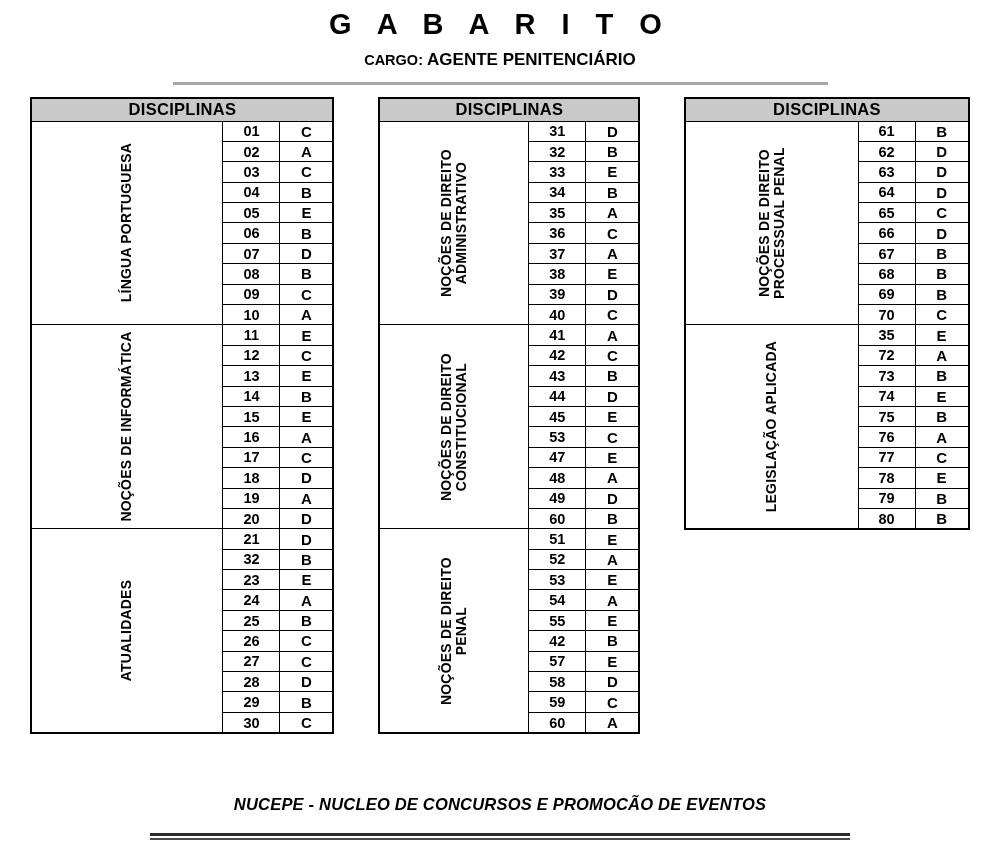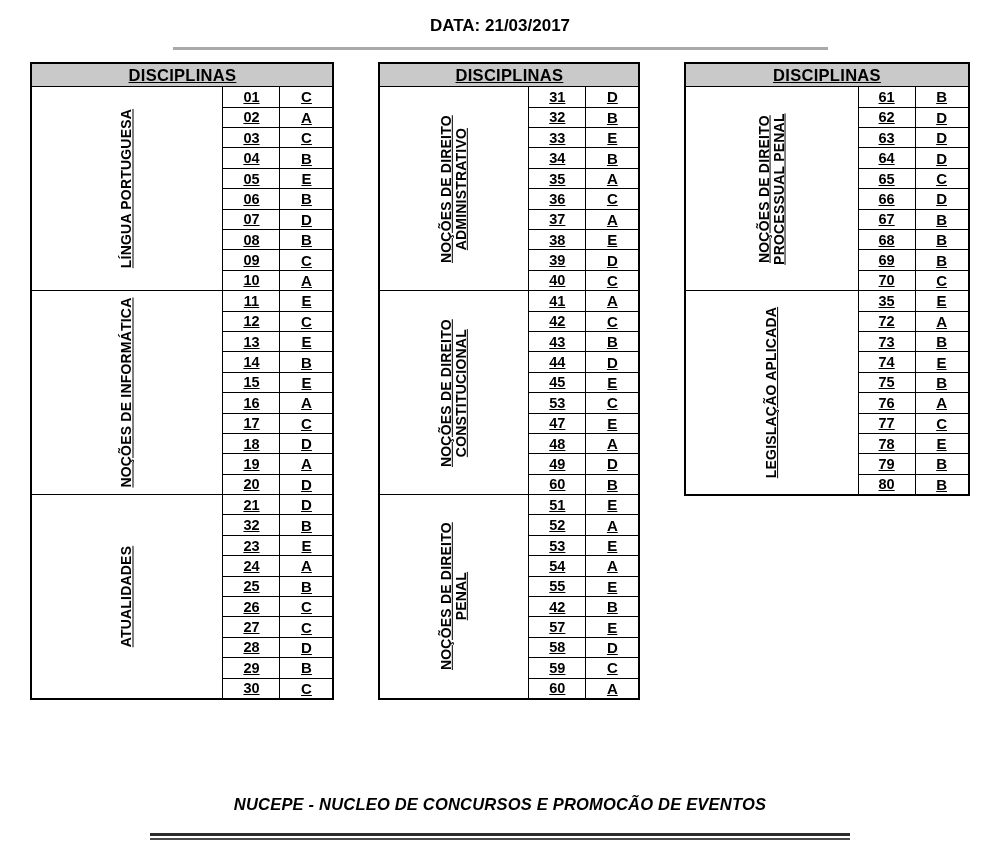--- a/index.html
+++ b/index.html
@@ -59,21 +59,20 @@
     display: flex;
     justify-content: center;
     align-items: flex-start;
     gap: 44px;
   }
 
   .gab-table {
     border: 2px solid #000;
     border-collapse: collapse;
     background: #a3a3a3;
-    text-decoration: underline;
   }
   .gab-table td, .gab-table th {
     border: 1.5px solid #000;
     padding: 0;
     font-weight: bold;
     text-align: center;
     vertical-align: middle;
     background: #fff;
   }
   .disc-header {
@@ -140,21 +139,25 @@
     width: 700px;
     height: 2px;
     background: #4a4a4a;
     margin: 0 auto 4px auto;
   }
 </style>
 </head>
 <body>
 
 <div class="doc-header">
-  <div class="doc-date">DATA: 21/03/2017</div>
+  <div class="doc-title">G A B A R I T O</div>
+  <div class="doc-subtitle">
+    <span class="label-light">CARGO:</span>
+    <span>AGENTE PENITENCIÁRIO</span>
+  </div>
 </div>
 
 <div class="header-rule"></div>
 
 <div class="sheet" id="sheet">
     <table class="gab-table">
       <thead>
         <tr>
           <th class="disc-header" colspan="3">DISCIPLINAS</th>
         </tr>

